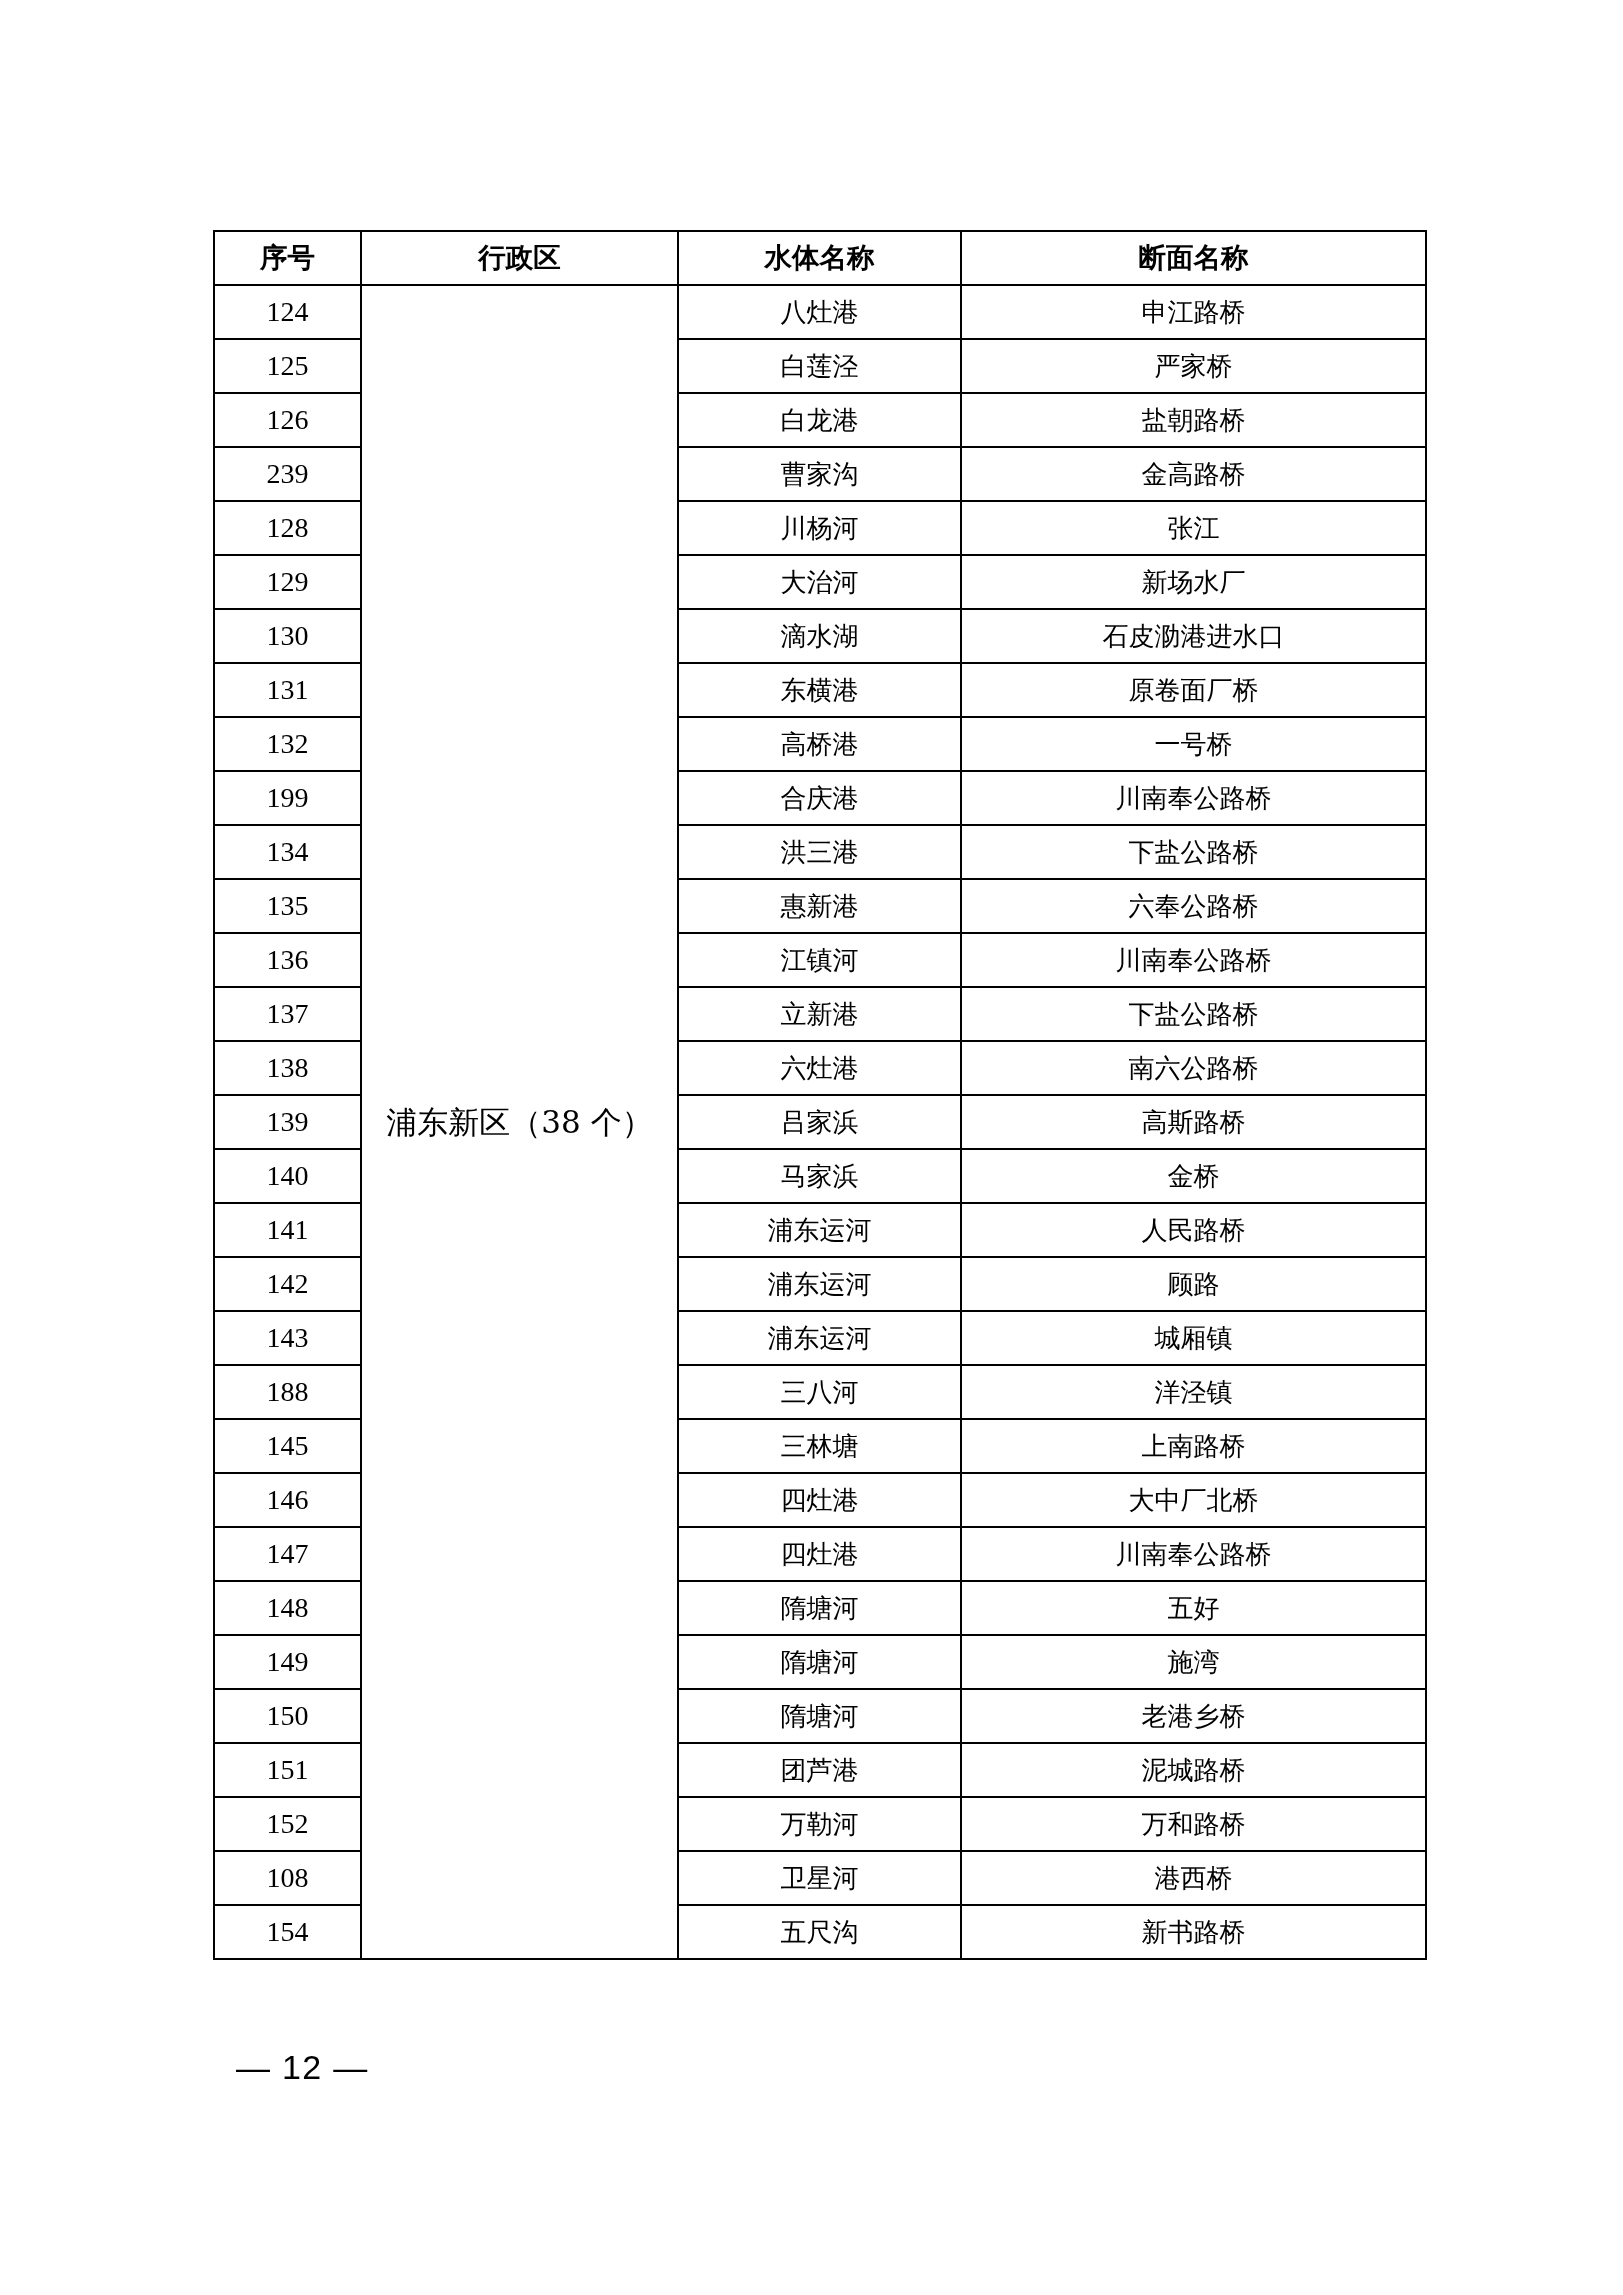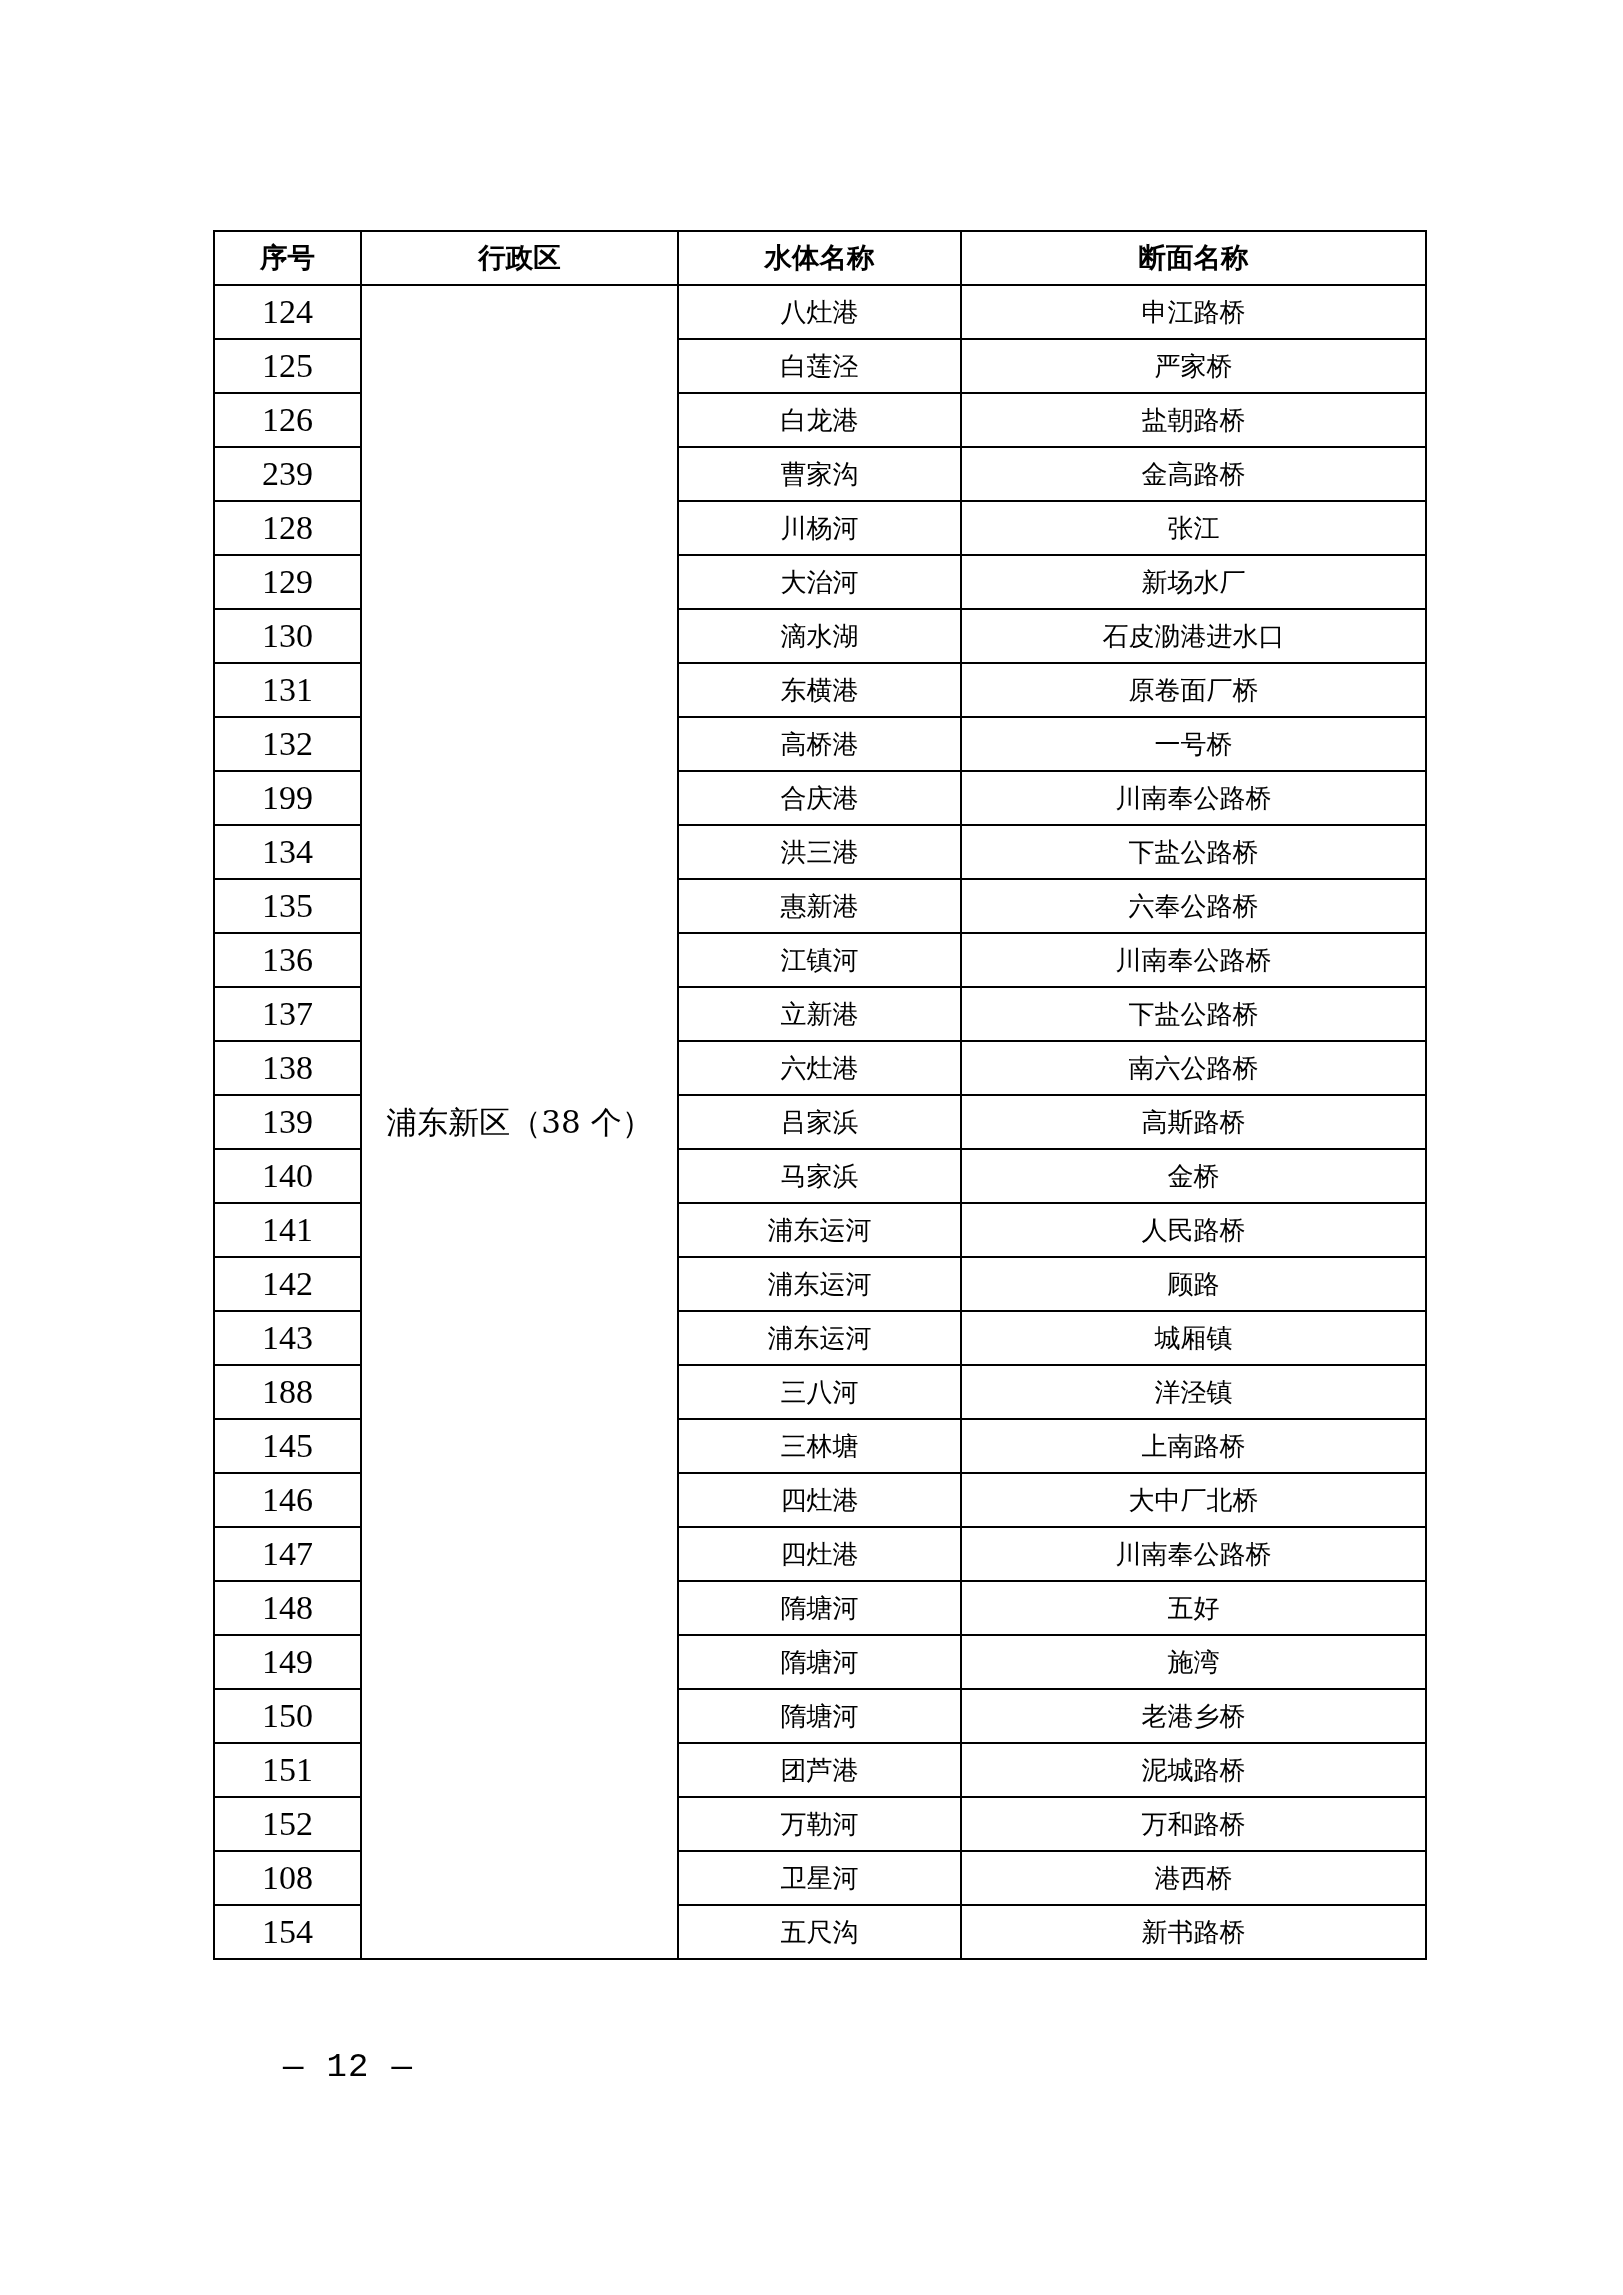--- a/index.html
+++ b/index.html
@@ -46,34 +46,33 @@
       white-space: nowrap;
     }
     table.monitor-table th {
       height: 52px;
       font-family: "DejaVu Sans", "Liberation Sans", sans-serif;
       font-weight: bold;
       font-size: 27.5px;
     }
     table.monitor-table td.num {
       font-family: "Liberation Serif", "DejaVu Serif", serif;
-      font-size: 34px;
+      font-size: 28px;
     }
     table.monitor-table td.district {
       font-size: 31px;
     }
     .page-number {
       position: absolute;
       left: 236px;
       top: 2048px;
-      font-family: Liberation Mono, monospace;
+      font-family: Liberation Sans, sans-serif;
       font-size: 34px;
       letter-spacing: 1.3px;
       white-space: pre;
-      margin-left: 47px;
     }
   </style>
 </head>
 <body>
 
 <div class="page">
   <table class="monitor-table">
     <colgroup>
       <col class="c1">
         <col class="c2">

